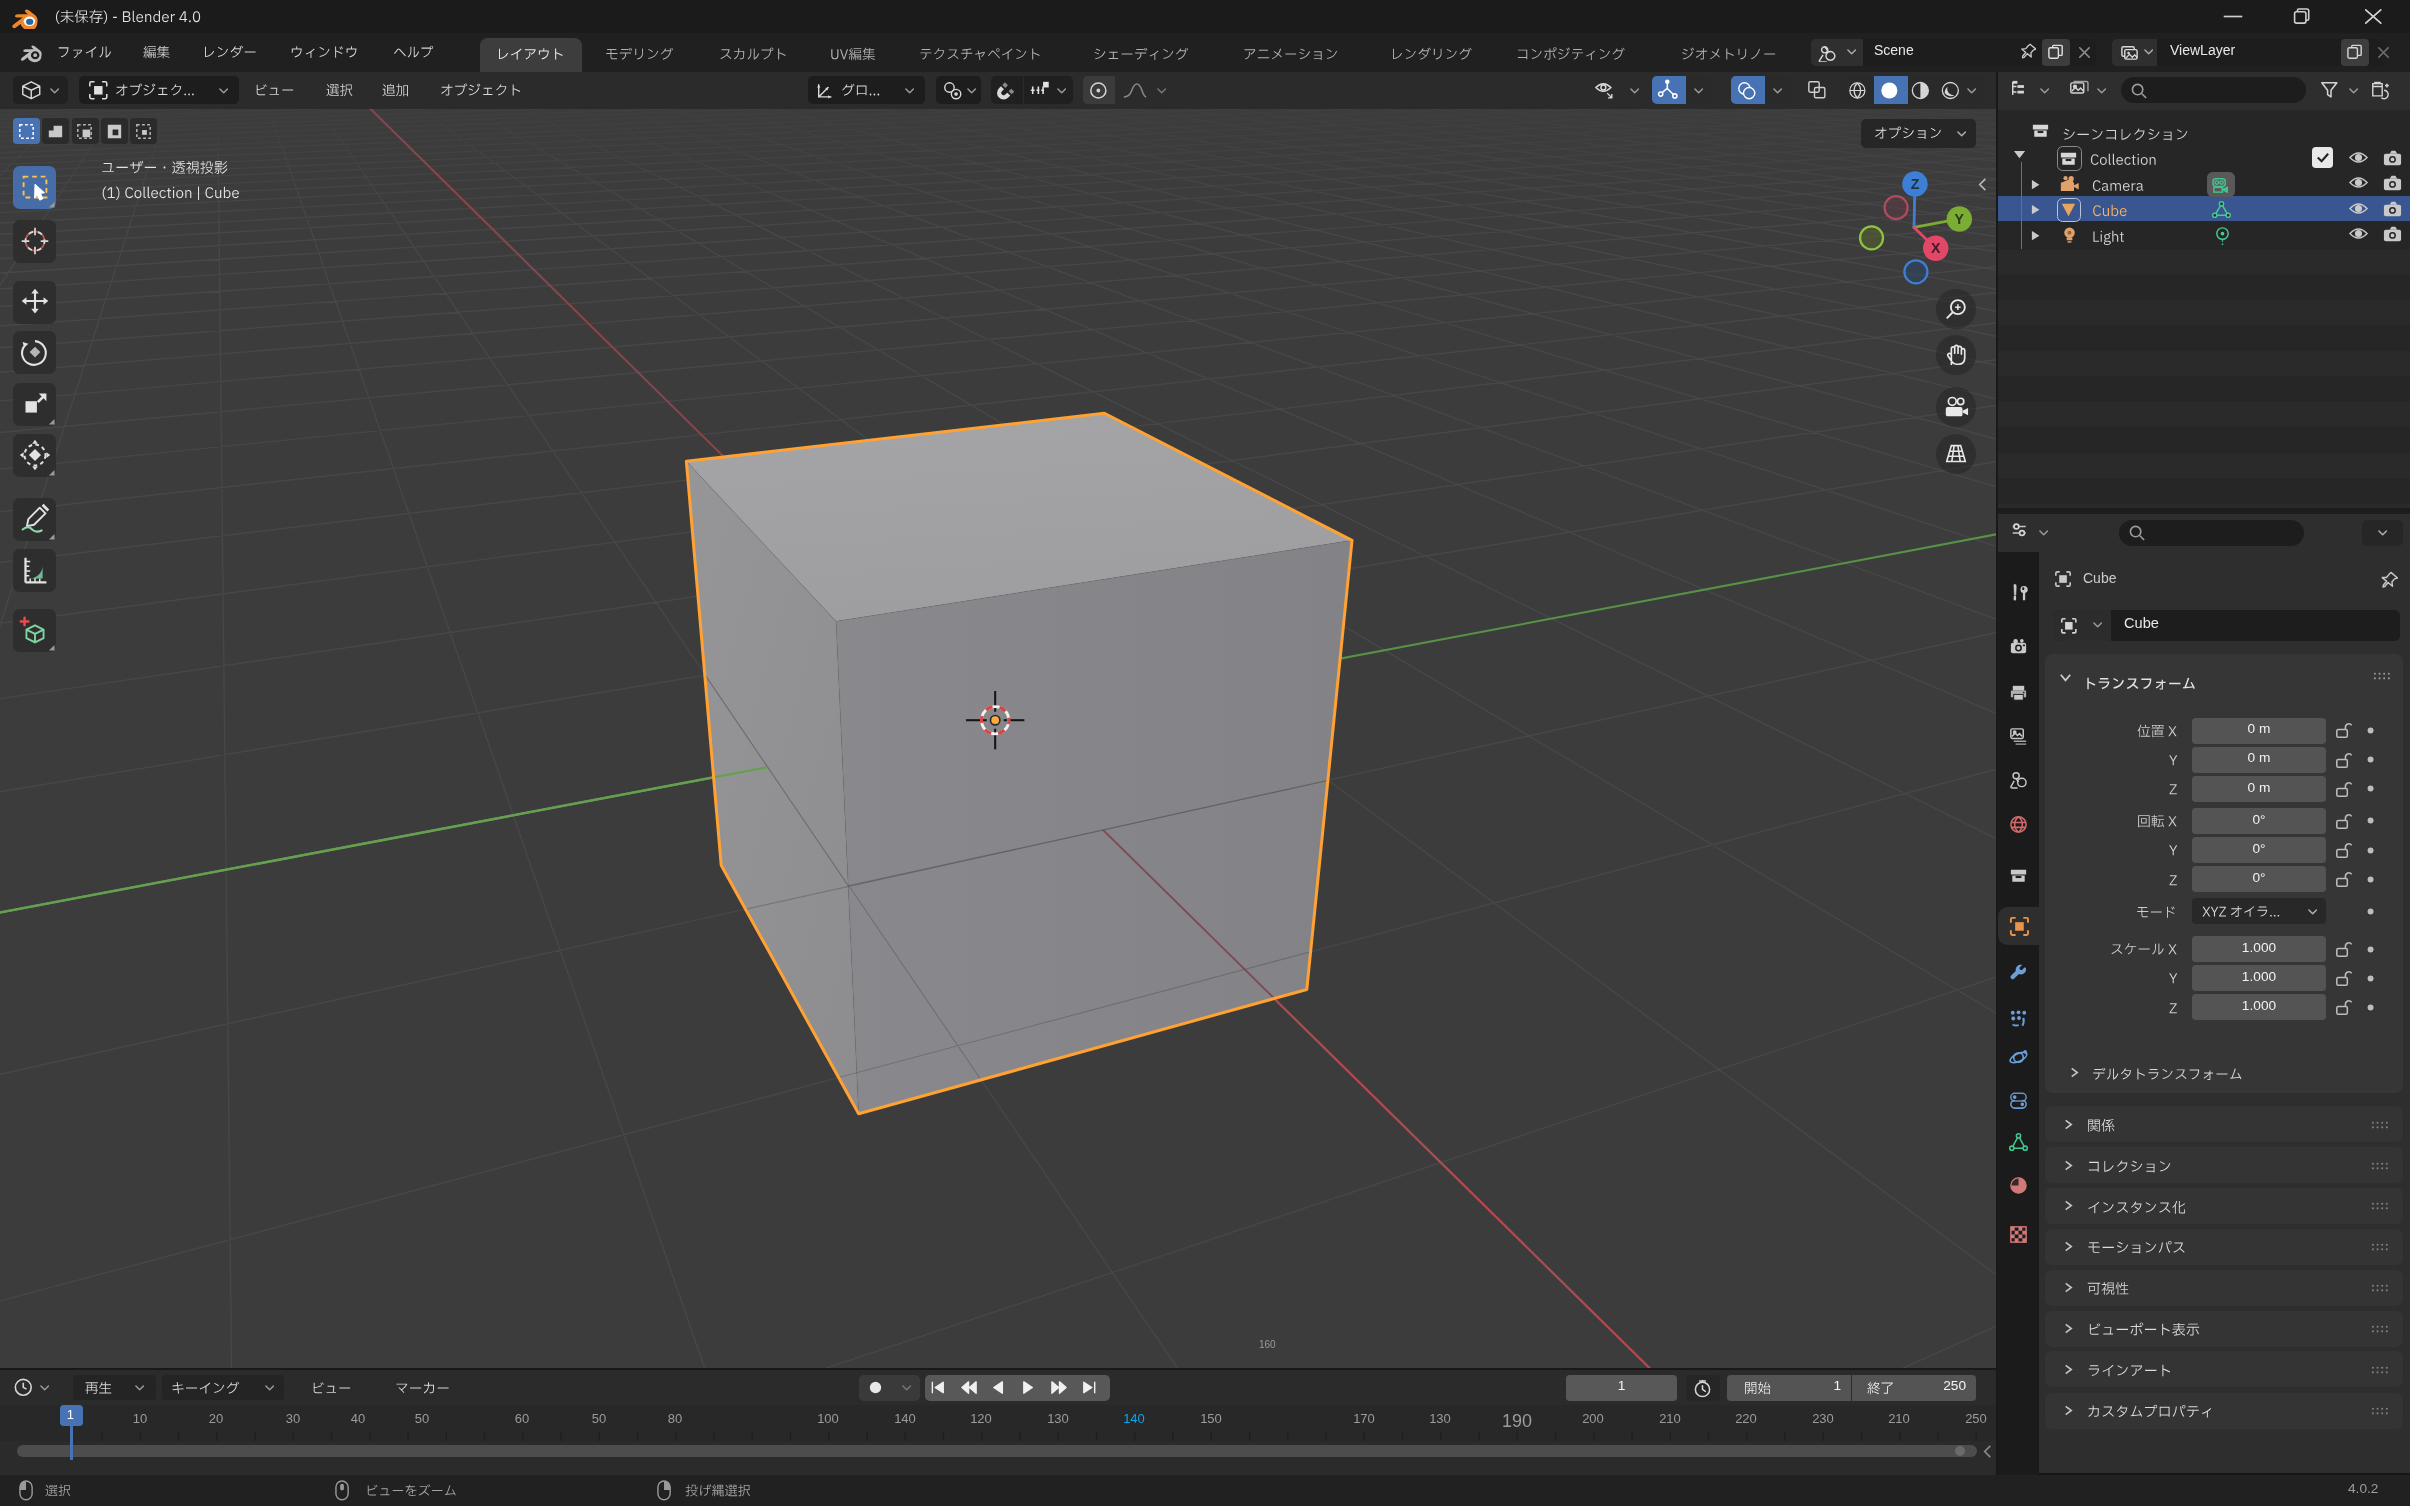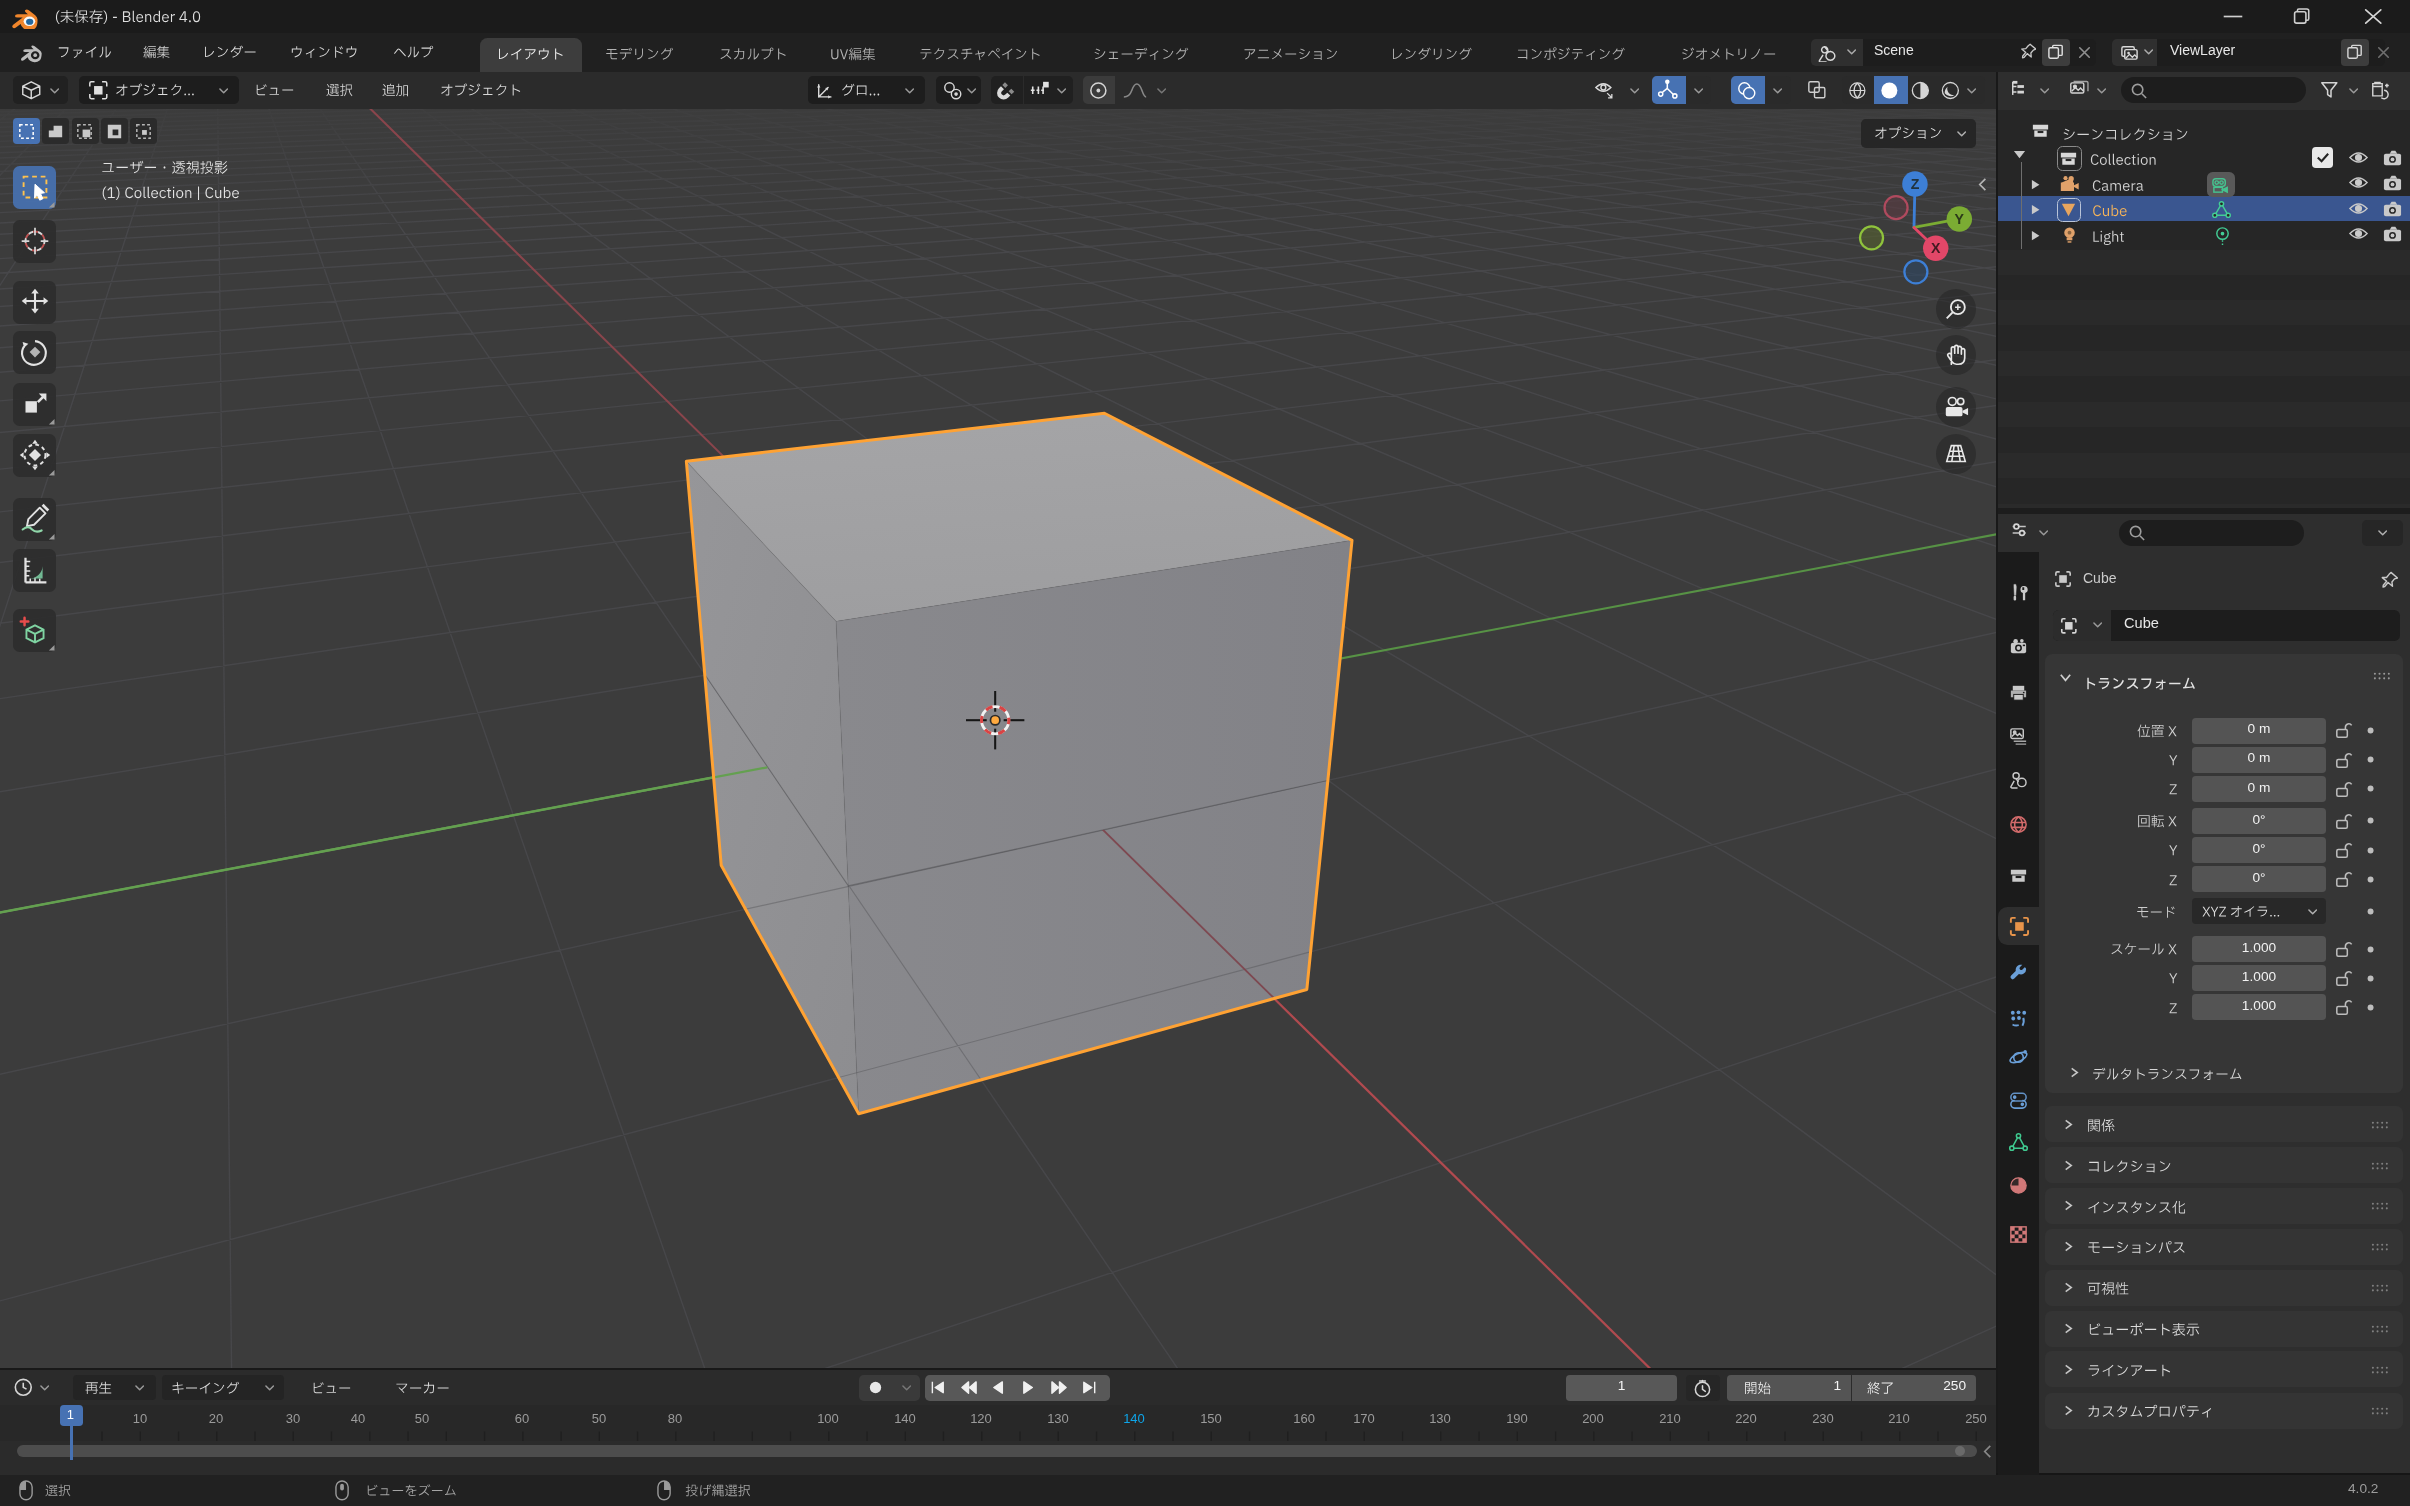--- a/index.html
+++ b/index.html
@@ -1252,24 +1252,24 @@
 <div style="position:absolute;left:494px;top:1411px;font-size:13px;color:#9b9b9b;font-weight:400;letter-spacing:0px;white-space:nowrap;width:56px;text-align:center;">60</div>
 <div style="position:absolute;left:571px;top:1411px;font-size:13px;color:#9b9b9b;font-weight:400;letter-spacing:0px;white-space:nowrap;width:56px;text-align:center;">50</div>
 <div style="position:absolute;left:647px;top:1411px;font-size:13px;color:#9b9b9b;font-weight:400;letter-spacing:0px;white-space:nowrap;width:56px;text-align:center;">80</div>
 <div style="position:absolute;left:724px;top:1411px;font-size:13px;color:#9b9b9b;font-weight:400;letter-spacing:0px;white-space:nowrap;width:56px;text-align:center;margin-top:29px;">90</div>
 <div style="position:absolute;left:800px;top:1411px;font-size:13px;color:#9b9b9b;font-weight:400;letter-spacing:0px;white-space:nowrap;width:56px;text-align:center;">100</div>
 <div style="position:absolute;left:877px;top:1411px;font-size:13px;color:#9b9b9b;font-weight:400;letter-spacing:0px;white-space:nowrap;width:56px;text-align:center;">140</div>
 <div style="position:absolute;left:953px;top:1411px;font-size:13px;color:#9b9b9b;font-weight:400;letter-spacing:0px;white-space:nowrap;width:56px;text-align:center;">120</div>
 <div style="position:absolute;left:1030px;top:1411px;font-size:13px;color:#9b9b9b;font-weight:400;letter-spacing:0px;white-space:nowrap;width:56px;text-align:center;">130</div>
 <div style="position:absolute;left:1106px;top:1411px;font-size:13px;color:#0ea5e9;font-weight:400;letter-spacing:0px;white-space:nowrap;width:56px;text-align:center;">140</div>
 <div style="position:absolute;left:1183px;top:1411px;font-size:13px;color:#9b9b9b;font-weight:400;letter-spacing:0px;white-space:nowrap;width:56px;text-align:center;">150</div>
-<div style="position:absolute;left:1259px;top:1411px;font-size:13px;color:#9b9b9b;font-weight:400;letter-spacing:0px;white-space:nowrap;width:56px;text-align:right;">160</div>
+<div style="position:absolute;left:1259px;top:1339px;font-size:10px;color:#9b9b9b;font-weight:400;letter-spacing:0px;white-space:nowrap;width:56px;text-align:left;">160</div>
 <div style="position:absolute;left:1336px;top:1411px;font-size:13px;color:#9b9b9b;font-weight:400;letter-spacing:0px;white-space:nowrap;width:56px;text-align:center;">170</div>
 <div style="position:absolute;left:1412px;top:1411px;font-size:13px;color:#9b9b9b;font-weight:400;letter-spacing:0px;white-space:nowrap;width:56px;text-align:center;">130</div>
-<div style="position:absolute;left:1489px;top:1411px;font-size:13px;color:#9b9b9b;font-weight:400;letter-spacing:0px;white-space:nowrap;width:56px;text-align:center;">190</div>
+<div style="position:absolute;left:1489px;top:1411px;font-size:18px;color:#9b9b9b;font-weight:400;letter-spacing:0px;white-space:nowrap;width:56px;text-align:center;">190</div>
 <div style="position:absolute;left:1565px;top:1411px;font-size:13px;color:#9b9b9b;font-weight:400;letter-spacing:0px;white-space:nowrap;width:56px;text-align:center;">200</div>
 <div style="position:absolute;left:1642px;top:1411px;font-size:13px;color:#9b9b9b;font-weight:400;letter-spacing:0px;white-space:nowrap;width:56px;text-align:center;">210</div>
 <div style="position:absolute;left:1718px;top:1411px;font-size:13px;color:#9b9b9b;font-weight:400;letter-spacing:0px;white-space:nowrap;width:56px;text-align:center;">220</div>
 <div style="position:absolute;left:1795px;top:1411px;font-size:13px;color:#9b9b9b;font-weight:400;letter-spacing:0px;white-space:nowrap;width:56px;text-align:center;">230</div>
 <div style="position:absolute;left:1871px;top:1411px;font-size:13px;color:#9b9b9b;font-weight:400;letter-spacing:0px;white-space:nowrap;width:56px;text-align:center;">210</div>
 <div style="position:absolute;left:1948px;top:1411px;font-size:13px;color:#9b9b9b;font-weight:400;letter-spacing:0px;white-space:nowrap;width:56px;text-align:center;">250</div>
 <div style="position:absolute;left:0;top:1441px;width:1996px;height:34px;background:#2b2b2b;"></div>
 <div style="position:absolute;left:17px;top:1445px;width:1960px;height:12.2px;background:#4d4d4d;border-radius:6.6px;"></div>
 <div style="position:absolute;left:1955px;top:1446px;width:10.4px;height:10.4px;background:#6a6a6a;border-radius:50%;"></div>
 <svg style="position:absolute;left:1981px;top:1443px" width="13" height="17" viewBox="0 0 14 18">

